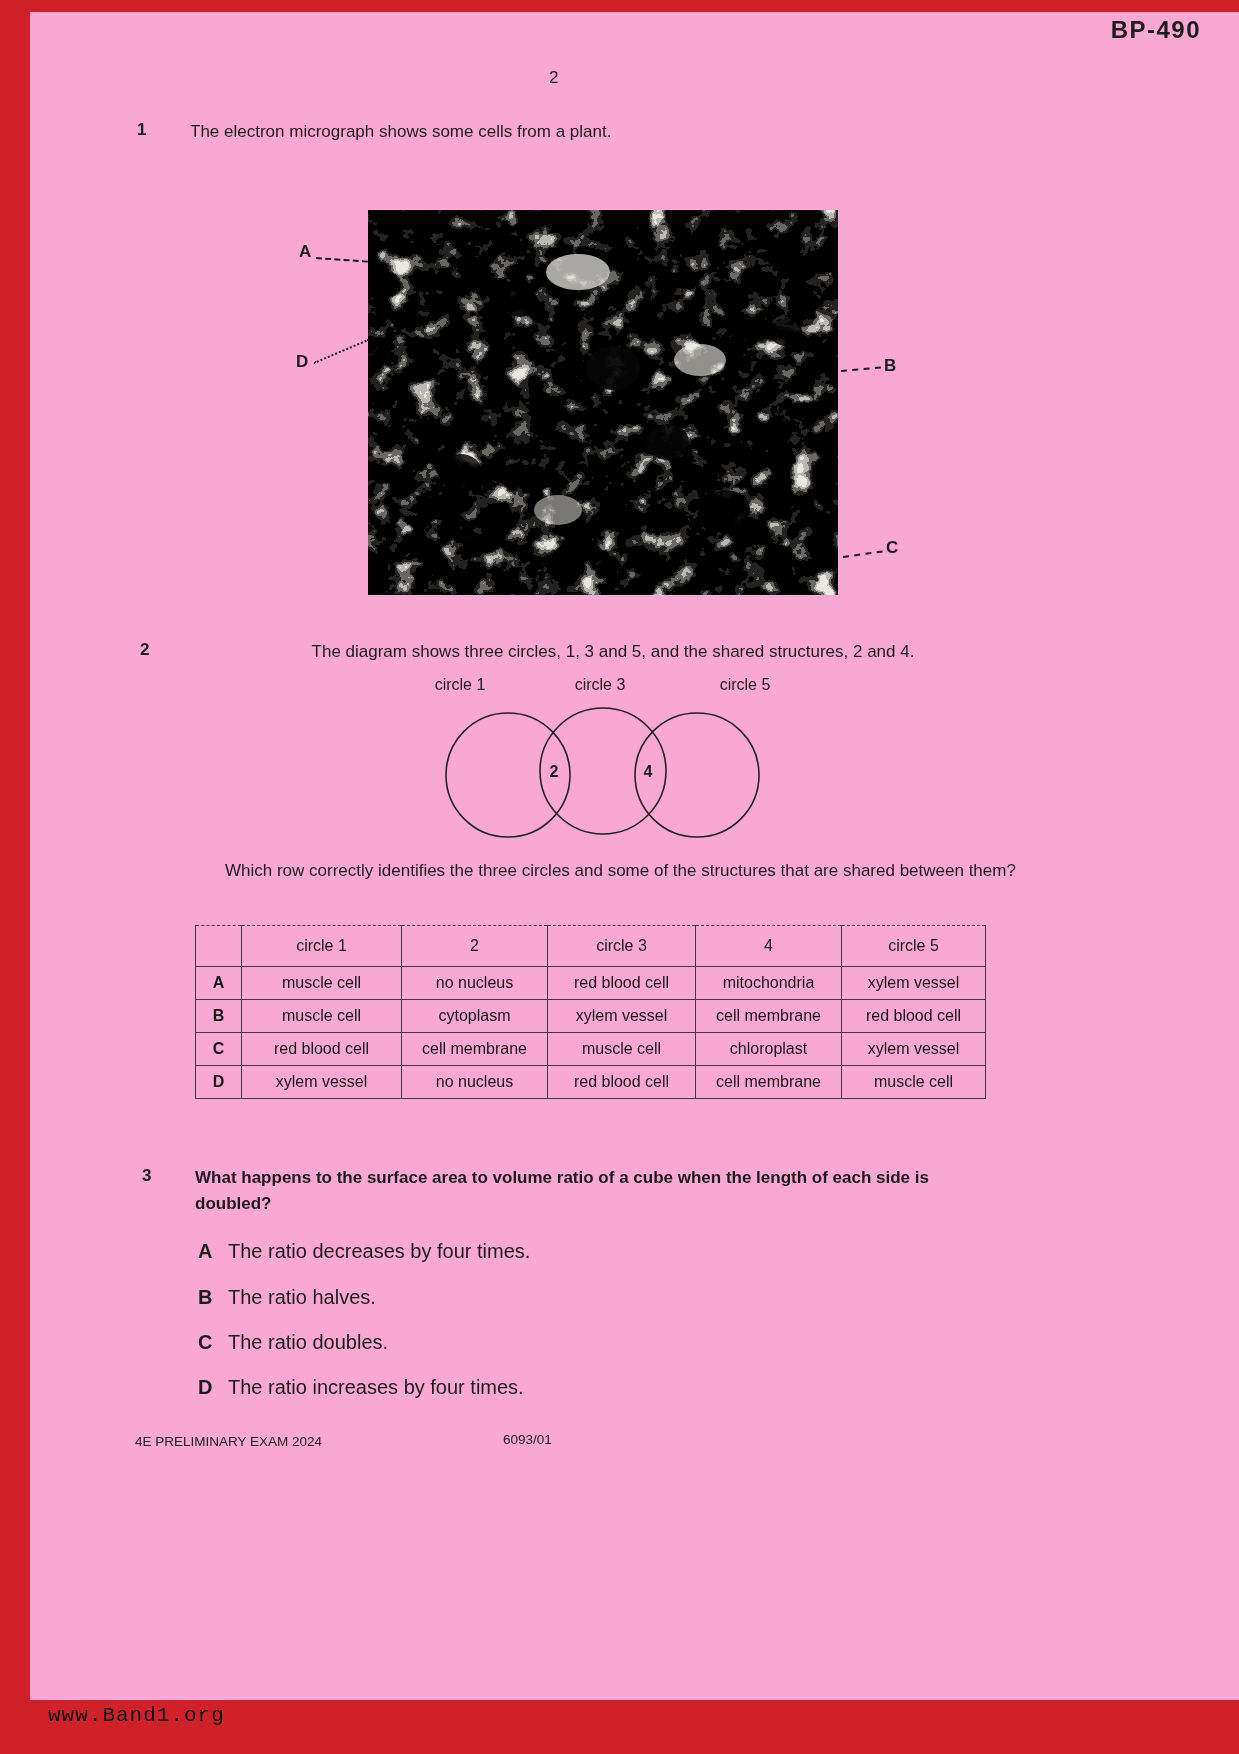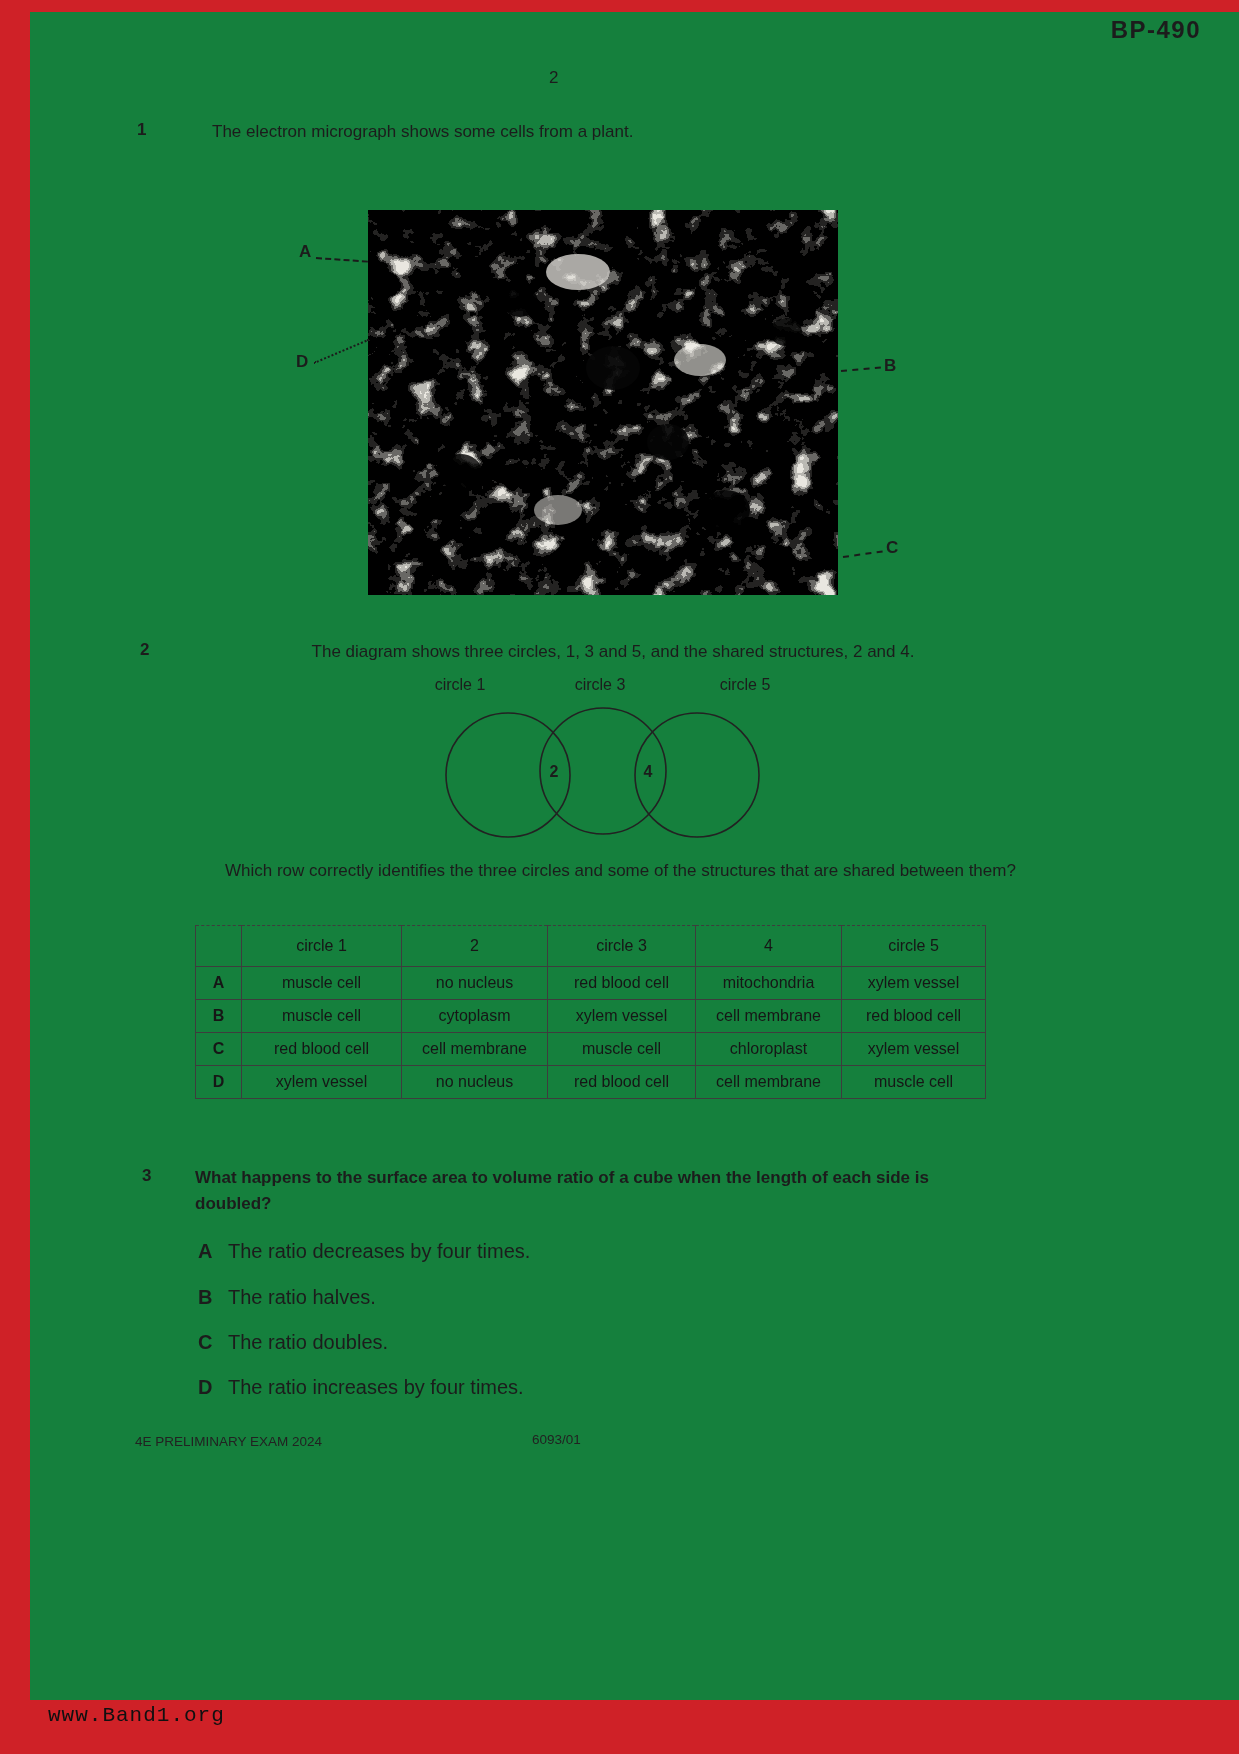--- a/index.html
+++ b/index.html
@@ -1,18 +1,18 @@
 <!DOCTYPE html>
 <html><head>
 <meta charset="utf-8">
 <style>
   html,body{margin:0;padding:0;background:#9a9a9a;}
   .page{
     position:relative;width:1239px;height:1754px;margin:0 auto;
-    background:#15803d;color:#1c1c1c;
+    background:#f9a8d4;color:#1c1c1c;
     font-family:"Liberation Sans",sans-serif;
     overflow:hidden;
   }
   .abs{position:absolute;}
   .red{background:#cf2127;}
   .qnum{font-weight:bold;font-size:17px;}
   .qtext{font-size:17px;line-height:1.5;}
   .code{font-size:24px;letter-spacing:1.5px;font-weight:600;}
   .pagenum{font-size:17px;}
   .mlabel{font-weight:bold;font-size:17px;}
@@ -46,21 +46,21 @@
 <div class="page">
 
   <div class="abs red" style="left:0;top:0;width:1239px;height:12px;"></div>
   <div class="abs red" style="left:0;top:0;width:30px;height:1754px;"></div>
   <div class="abs red" style="left:0;top:1700px;width:1239px;height:54px;"></div>
 
   <div class="abs code" style="right:38px;top:16px;">BP-490</div>
   <div class="abs pagenum" style="left:549px;top:68px;">2</div>
 
   <div class="abs qnum" style="left:137px;top:120px;">1</div>
-  <div class="abs qtext" style="left:190px;top:119px;width:840px;margin-left:22px;">The electron micrograph shows some cells from a plant.</div>
+  <div class="abs qtext" style="left:190px;top:119px;width:840px;">The electron micrograph shows some cells from a plant.</div>
 
   <div class="micro">
     <svg width="470" height="385" viewBox="0 0 470 385" preserveAspectRatio="none">
       <defs>
         <filter id="emNoise" x="0" y="0" width="100%" height="100%">
           <feTurbulence type="fractalNoise" baseFrequency="0.042 0.048" numOctaves="4" seed="7" stitchTiles="stitch"></feTurbulence>
           <feColorMatrix type="matrix" values="0 0 0 0 0  0 0 0 0 0  0 0 0 0 0  1.4 1.4 1.4 0 -1.15"></feColorMatrix>
           <feComponentTransfer>
               <feFuncA type="discrete" tableValues="0 0.2 0.55 0.85 1"></feFuncA>
             </feComponentTransfer>
@@ -171,17 +171,17 @@
     <span class="lab">B</span><span>The ratio halves.</span>
   </div>
   <div class="optrow" style="left:198px;top:1331px;">
     <span class="lab">C</span><span>The ratio doubles.</span>
   </div>
   <div class="optrow" style="left:198px;top:1376px;">
     <span class="lab">D</span><span>The ratio increases by four times.</span>
   </div>
 
   <div class="abs footer" style="left:135px;top:1434px;">4E PRELIMINARY EXAM 2024</div>
-  <div class="abs footer" style="left:532px;top:1432px;">6093/01</div>
+  <div class="abs footer" style="left:503px;top:1432px;">6093/01</div>
 
   <div class="abs watermark" style="left:48px;top:1704px;">www.Band1.org</div>
 
 </div>
 
 </body></html>

